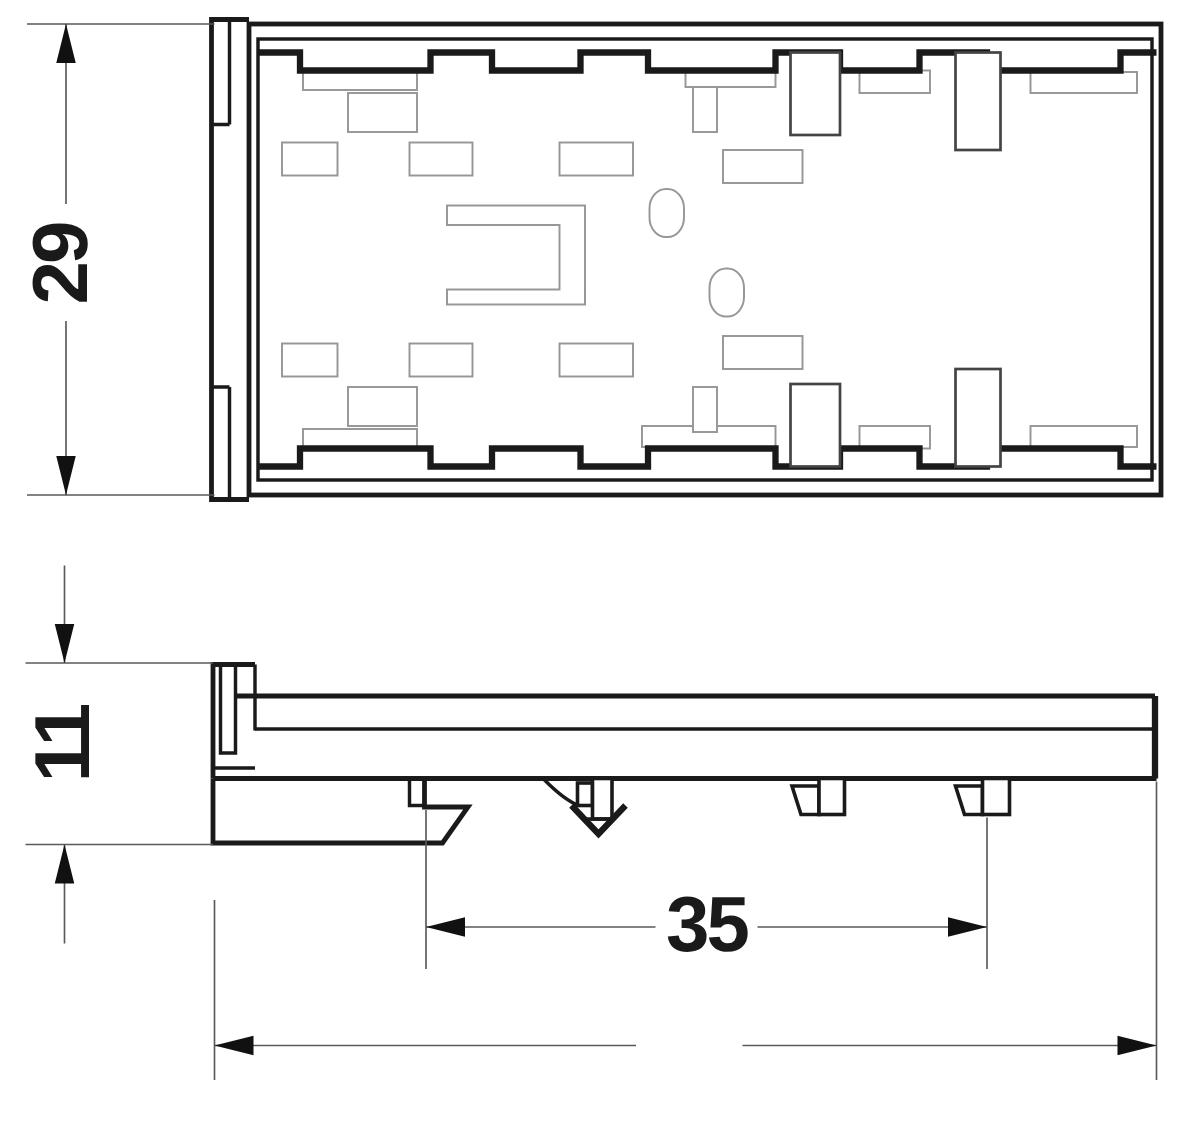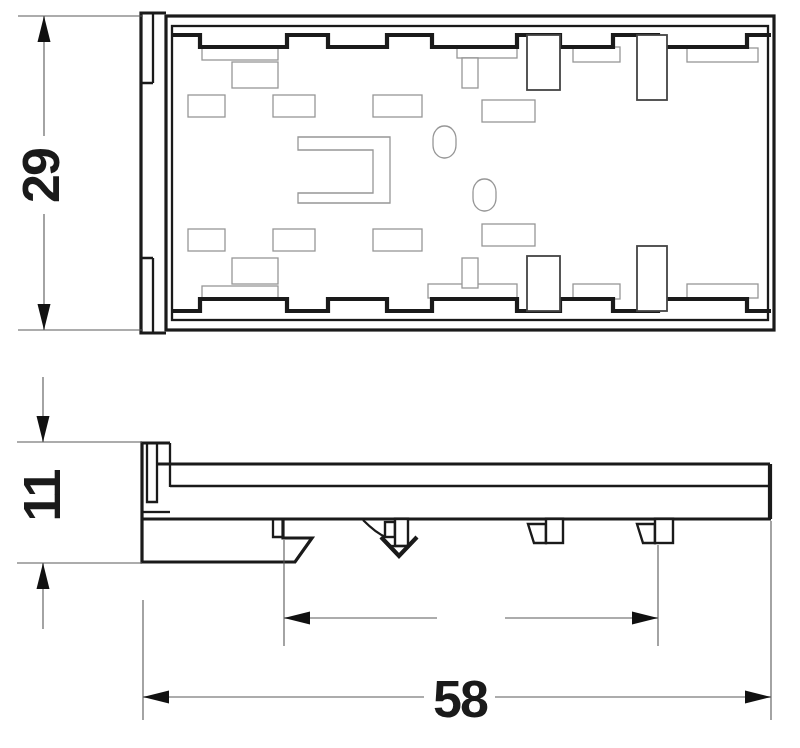--- a/index.html
+++ b/index.html
@@ -89,15 +89,15 @@
       <polygon points="658,618 632,611.5 632,624.5" class="s-arrow"></polygon>
       <path d="M143,600 V720 M771,521 V720 M143,697 H424 M495,697 H771" class="s-dim"></path>
       <polygon points="143,697 169,690.5 169,703.5" class="s-arrow"></polygon>
       <polygon points="771,697 745,690.5 745,703.5" class="s-arrow"></polygon>
     </svg>
 
   <div class="dim-label rot" style="left:41px;top:176px">29</div>
 
   <div class="dim-label rot" style="left:42px;top:496px">11</div>
 
+  <div class="dim-label" style="left:471px;top:617px">35</div>
 
-  <div class="dim-label" style="left:460px;top:699px">58</div>
 </div>
 
 </body></html>

